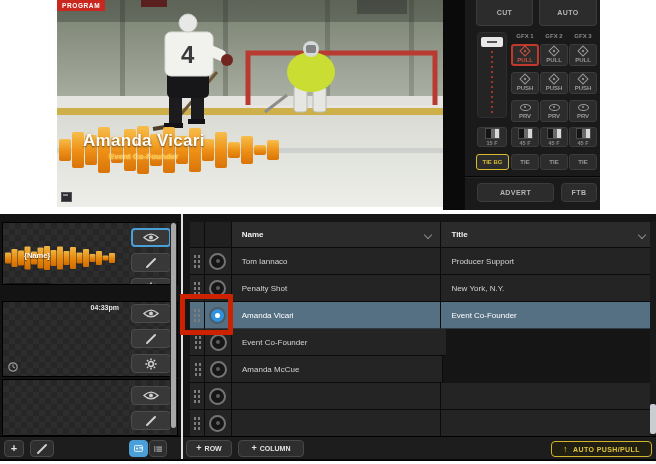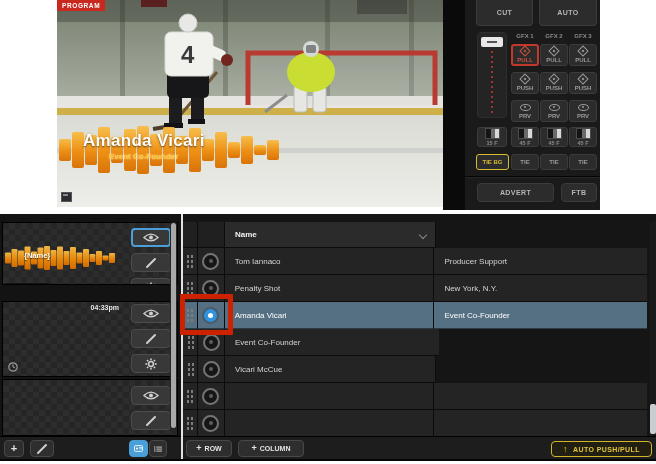--- a/index.html
+++ b/index.html
@@ -51,21 +51,21 @@
   .layers-scrollbar{position:absolute;left:170px;top:8px;width:7px;height:212px;background:#252525;border-radius:3px;}
   .layers-scrollbar .thumb{position:absolute;left:1px;top:1px;width:5px;height:205px;background:#a8a8a8;border-radius:3px;}
   .thumb-lt{position:absolute;left:2px;top:22px;width:118px;height:30px;}
   .thumb-lt .wrap{transform:scale(.5);transform-origin:0 0;width:230px;position:relative;}
   .thumb-lt .tname{position:absolute;left:38px;top:12px;font-size:15px;font-weight:bold;color:#fff;text-shadow:0 1px 2px rgba(60,30,0,.8);}
   .layer-chip{position:absolute;left:2px;top:60px;width:46px;height:14px;background:rgba(18,18,18,.88);border-radius:2px;display:flex;align-items:center;gap:4px;padding-left:3px;box-sizing:border-box;}
   .time-text{position:absolute;left:50px;top:2px;width:66px;text-align:right;font-size:7px;font-weight:bold;color:#e8e8e8;}
   .vdivider{position:absolute;left:181px;top:0;width:2px;height:245px;background:#dfe3e6;z-index:6;}
   
   .grid{position:absolute;left:183px;top:0;width:473px;height:222px;background:#151515;overflow:hidden;}
-  .trow,.thead{position:absolute;left:0;width:464px;display:flex;}
+  .trow,.thead{position:absolute;left:7px;width:464px;display:flex;}
   .thead{top:8px;height:26px;}
   .cell{box-sizing:border-box;border-right:1px solid #0c0c0c;border-bottom:1px solid #0c0c0c;background:#242424;display:flex;align-items:center;position:relative;}
   .c-drag{width:15px;justify-content:center;}
   .c-radio{width:27px;justify-content:center;}
   .c-name{width:211px;padding-left:10px;}
   .c-title{width:214px;padding-left:10px;border-right:none;}
   .thead .cell{background:#2b2b2b;font-size:8px;font-weight:bold;color:#f0f0f0;}
   .thead .c-drag,.thead .c-radio{background:#202020;}
   .chev{position:absolute;right:9px;top:10px;width:5px;height:5px;border-right:1.5px solid #8a8a8a;border-bottom:1.5px solid #8a8a8a;transform:rotate(45deg);}
   .trow{height:27px;font-size:8px;color:#d4d4d4;}
@@ -393,20 +393,24 @@
     <div class="vdivider"></div>
 
     <div class="grid">
       <div class="thead">
         <div class="cell c-drag"></div>
         <div class="cell c-radio"></div>
         <div class="cell c-name">
             <span>Name</span>
             <span class="chev"></span>
           </div>
+        <div class="cell c-title">
+            <span>Title</span>
+            <span class="chev"></span>
+          </div>
       </div>
 
       <div class="trow" style="top:61px;">
         <div class="cell c-drag">
             <span class="dots"></span>
           </div>
         <div class="cell c-radio">
             <span class="radio"></span>
           </div>
         <div class="cell c-name">Penalty Shot</div>
@@ -441,21 +445,21 @@
           </div>
         <div class="cell c-title">Event Co-Founder</div>
       </div>
       <div class="trow" style="top:142px;">
         <div class="cell c-drag">
             <span class="dots"></span>
           </div>
         <div class="cell c-radio">
             <span class="radio"></span>
           </div>
-        <div class="cell c-name">Vicari McCue</div>
+        <div class="cell c-name">Amanda McCue</div>
       </div>
       <div class="trow" style="top:169px;">
         <div class="cell c-drag">
             <span class="dots"></span>
           </div>
         <div class="cell c-radio">
             <span class="radio"></span>
           </div>
         <div class="cell c-name"></div>
         <div class="cell c-title"></div>

